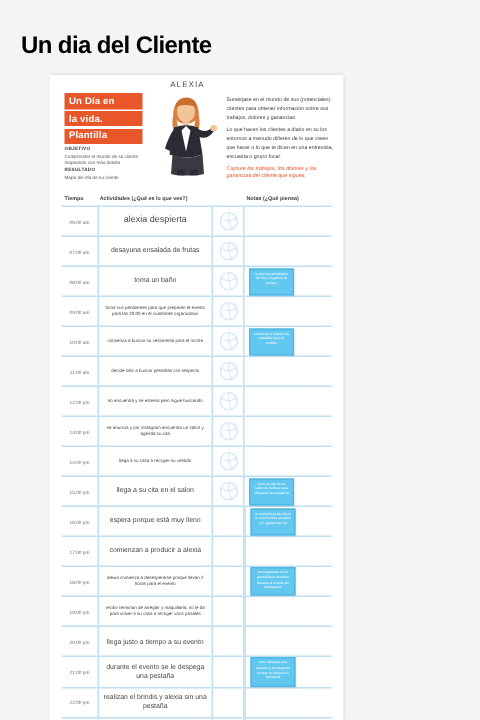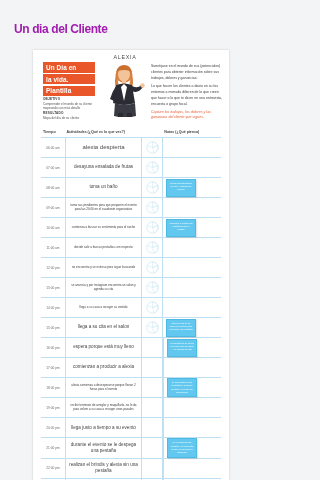--- a/index.html
+++ b/index.html
@@ -7,21 +7,21 @@
     width:262px;height:480px;overflow:hidden;
     background:#f2f4f6;
     font-family:"Liberation Sans",sans-serif;
     -webkit-font-smoothing:antialiased;
   }
   .page{position:relative;width:262px;height:480px;background:#f2f4f6;}
 
   
   .page-title{
     position:absolute;left:14px;top:22px;
-    font-size:12px;font-weight:bold;color:#a21caf;
+    font-size:16px;font-weight:bold;color:#000000;
     letter-spacing:-0.4px;
   }
 
   
   .sheet{
     position:absolute;left:33px;top:50px;
     width:196px;height:430px;
     background:#ffffff;
     box-shadow:0 0 2px rgba(0,0,0,.18);
     overflow:hidden;

